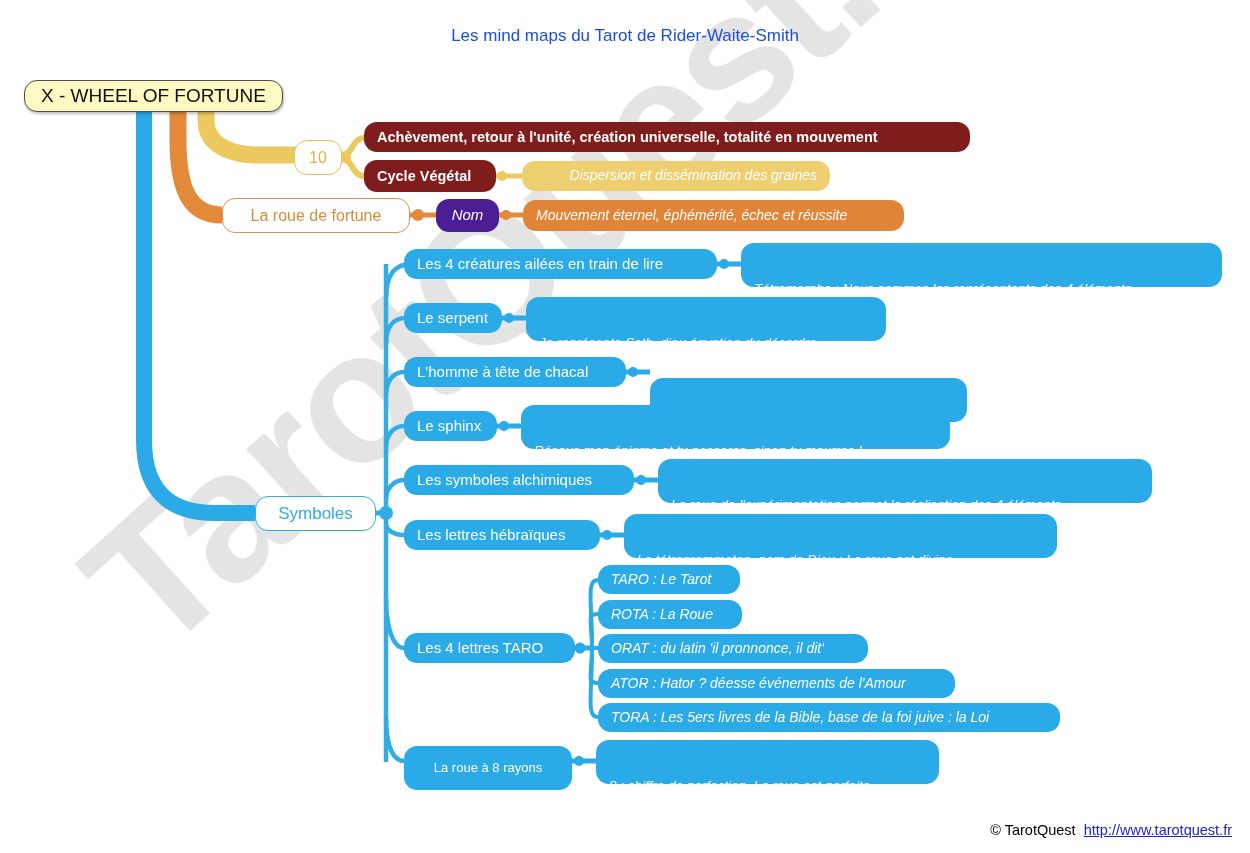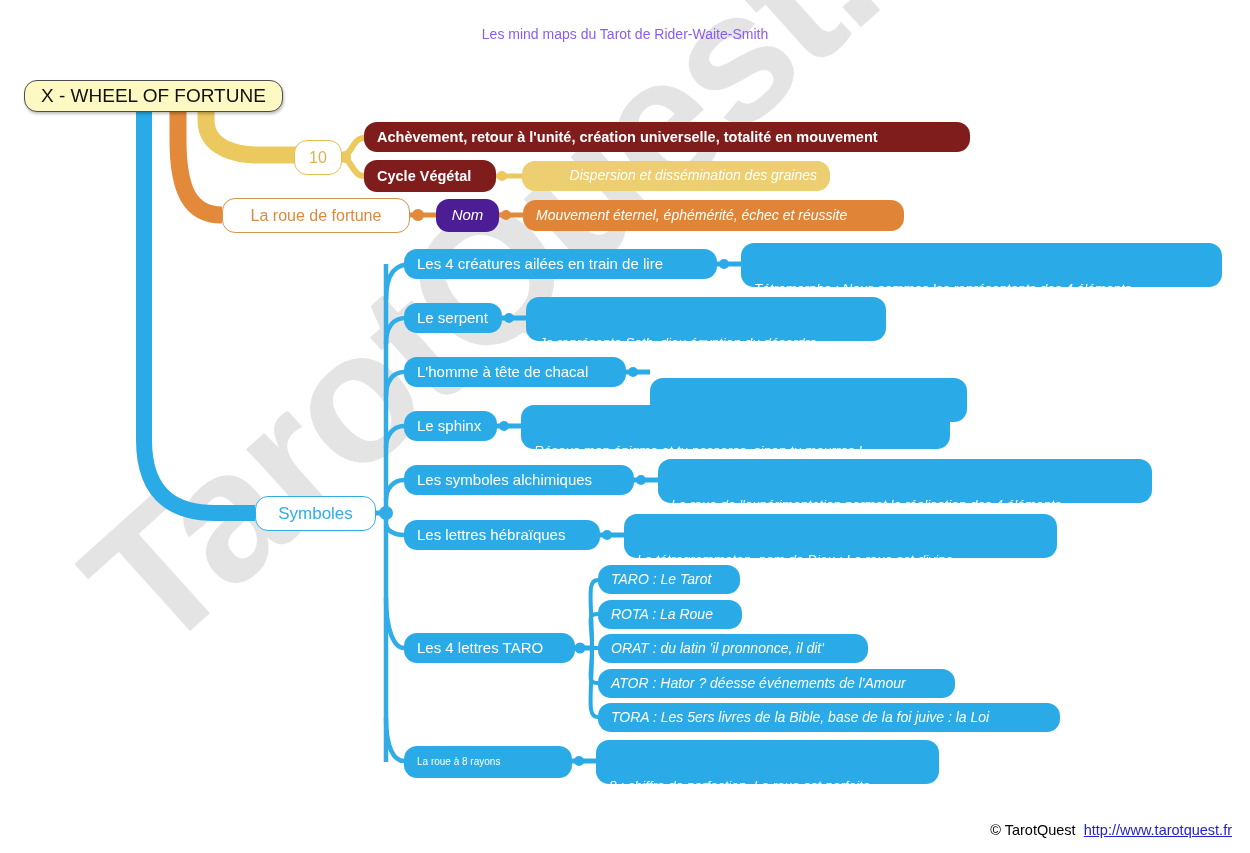--- a/index.html
+++ b/index.html
@@ -45,22 +45,22 @@
     z-index: 1;
     pointer-events: none;
   }
   
   #title {
     position: absolute;
     left: 0;
     top: 26px;
     width: 1250px;
     text-align: center;
-    font-size: 14px;
-    color: #8b5cf6;
+    font-size: 17px;
+    color: #1d4ed8;
     z-index: 5;
     font-family: "Liberation Sans", sans-serif;
   }
   
   .node {
     position: absolute;
     box-sizing: border-box;
     display: flex;
     align-items: center;
     z-index: 4;
@@ -284,21 +284,21 @@
   <div class="node fill blue ital" style="left:598px; top:634px; width:270px; height:29px; font-size:14px;">
     <span>ORAT : du latin 'il pronnonce, il dit'</span>
   </div>
   <div class="node fill blue ital" style="left:598px; top:669px; width:357px; height:29px; font-size:14px;">
     <span>ATOR : Hator ? déesse événements de l'Amour</span>
   </div>
   <div class="node fill blue ital" style="left:598px; top:703px; width:462px; height:29px; font-size:14px;">
     <span>TORA : Les 5ers livres de la Bible, base de la foi juive : la Loi</span>
   </div>
 
-  <div class="node fill blue" style="left:404px; top:746px; width:168px; height:32px; font-size:10px;">
+  <div class="node fill blue" style="left:404px; top:746px; width:168px; height:44px; font-size:13px;justify-content:center;">
     <span>La roue à 8 rayons</span>
   </div>
   <div class="node fill blue ital two-line" style="left:596px; top:740px; width:343px; height:44px; font-size:13.5px; padding-top:4px;">
     <span>8 : chiffre de perfection. La roue est parfaite.</span>
     <span>Toute situation est parfaite selon Dieu.</span>
   </div>
 
   <div id="footer">
     <span>© TarotQuest  </span><a href="#">http://www.tarotquest.fr</a>
   </div>

